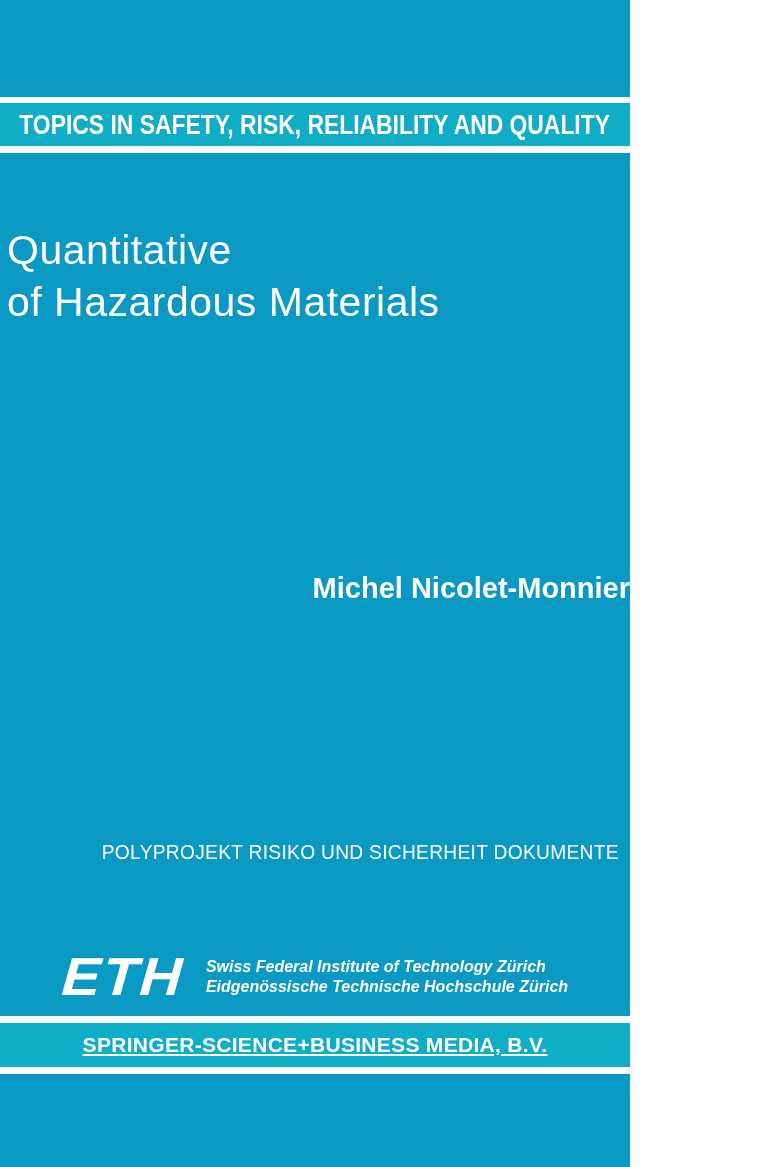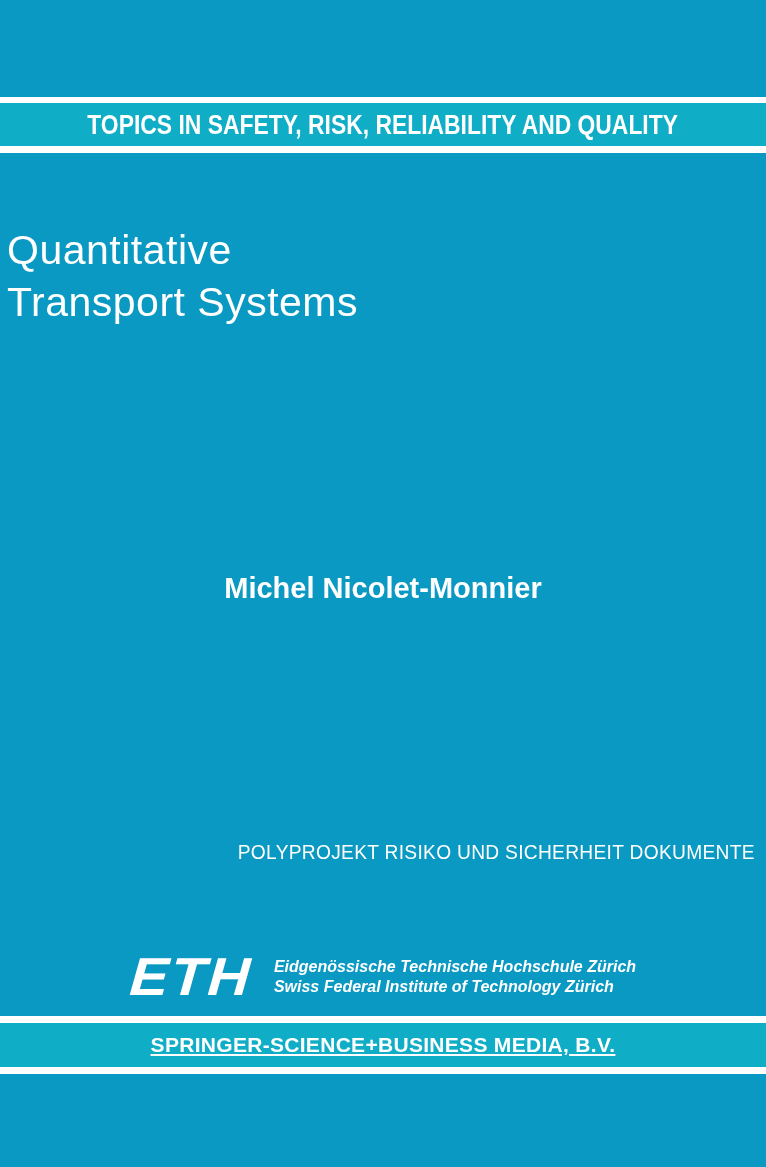--- a/index.html
+++ b/index.html
@@ -8,21 +8,21 @@
     --fg: #ffffff;
   }
   html, body {
     margin: 0;
     padding: 0;
     background: #ffffff;
     font-family: "Liberation Sans", sans-serif;
   }
   .cover {
     position: relative;
-    width: 766px;
+    width: 630px;
     height: 1167px;
     background: var(--bg);
     overflow: hidden;
     color: var(--fg);
   }
   .rule {
     position: absolute;
     left: 0;
     right: 0;
     background: var(--fg);
@@ -61,21 +61,21 @@
     letter-spacing: 0.5px;
     margin-left: 7px;
   }
 
   
   .authors {
     position: absolute;
     top: 570px;
     left: 0;
     right: 0;
-    text-align: center;
+    text-align: right;
     font-size: 29px;
     font-weight: bold;
     line-height: 37px;
   }
 
   
   .subseries {
     position: absolute;
     top: 841px;
     left: 0;
@@ -142,36 +142,36 @@
 <div class="cover">
 
   <div class="rule rule-top-1"></div>
   <div class="series-band">
     <div class="series-text">TOPICS IN SAFETY, RISK, RELIABILITY AND QUALITY</div>
   </div>
   <div class="rule rule-top-2"></div>
 
   <div class="title">
     <div>Quantitative</div>
-    <div>Transport Systems</div>
+    <div>of Hazardous Materials</div>
   </div>
 
   <div class="authors">
     <div>Michel Nicolet-Monnier</div>
   </div>
 
   <div class="subseries">
     <span>POLYPROJEKT RISIKO UND SICHERHEIT DOKUMENTE</span>
   </div>
 
   <div class="eth-block">
     <div class="eth-logo">ETH</div>
     <div class="eth-lines">
+      <div>Swiss Federal Institute of Technology Zürich</div>
       <div>Eidgenössische Technische Hochschule Zürich</div>
-      <div>Swiss Federal Institute of Technology Zürich</div>
     </div>
   </div>
 
   <div class="rule rule-bottom-1"></div>
   <div class="publisher-band">
     <div class="publisher-text">SPRINGER-SCIENCE+BUSINESS MEDIA, B.V.</div>
   </div>
   <div class="rule rule-bottom-2"></div>
 
 </div>

